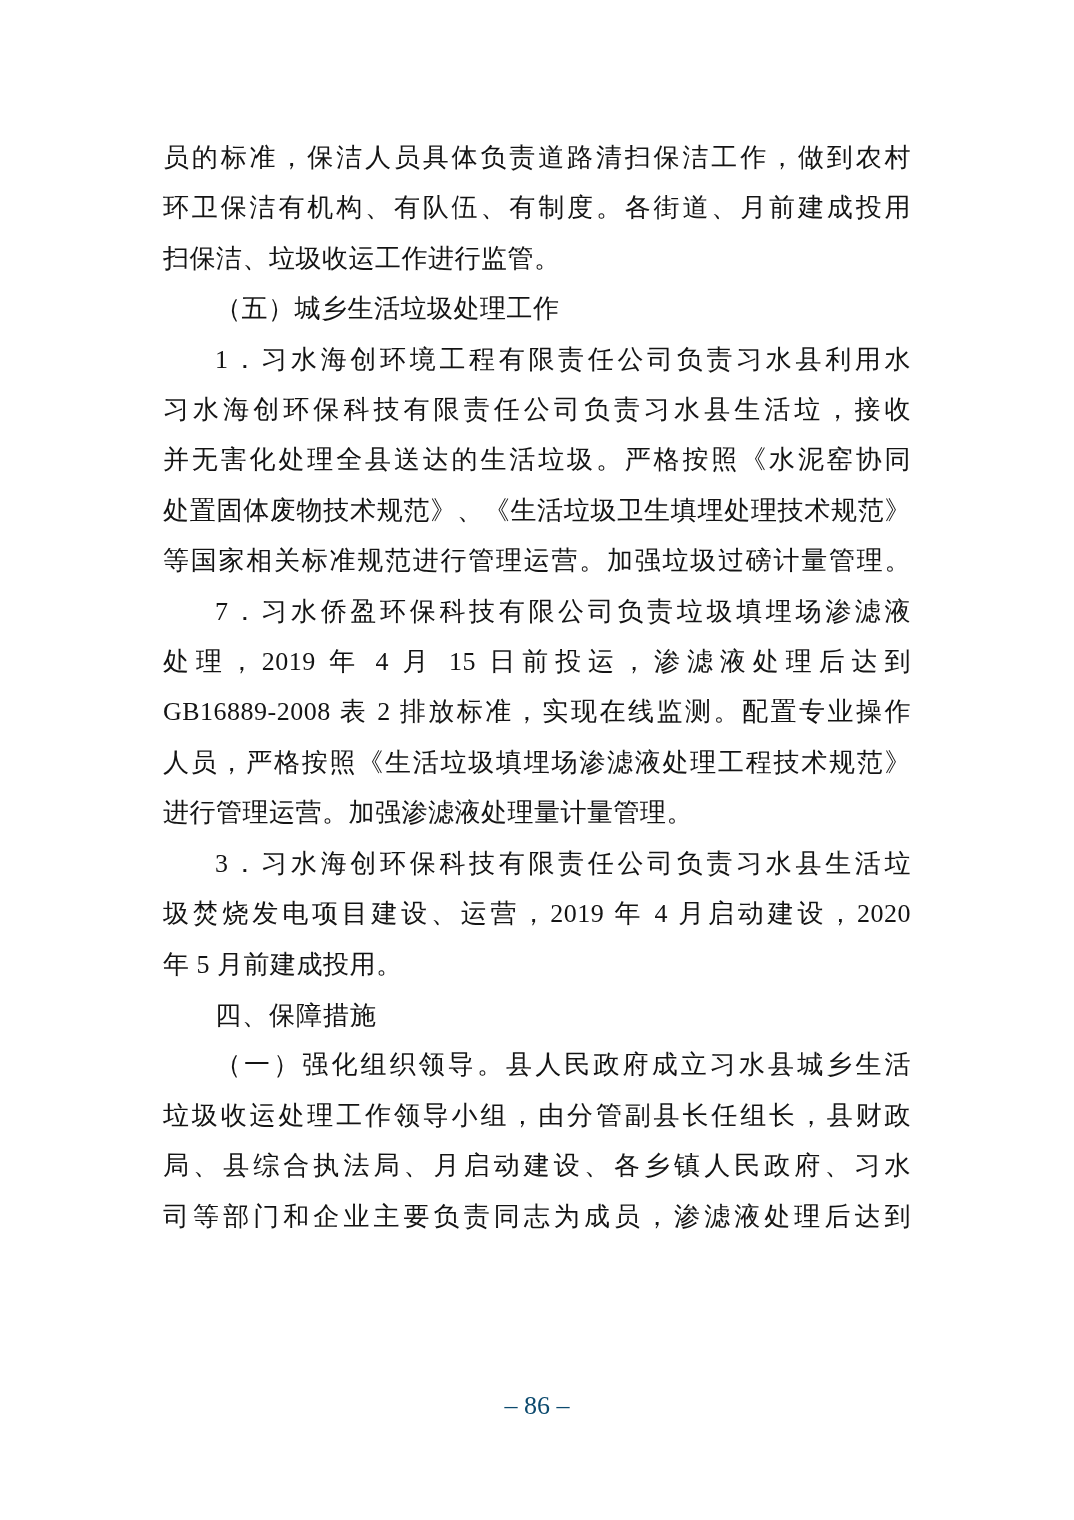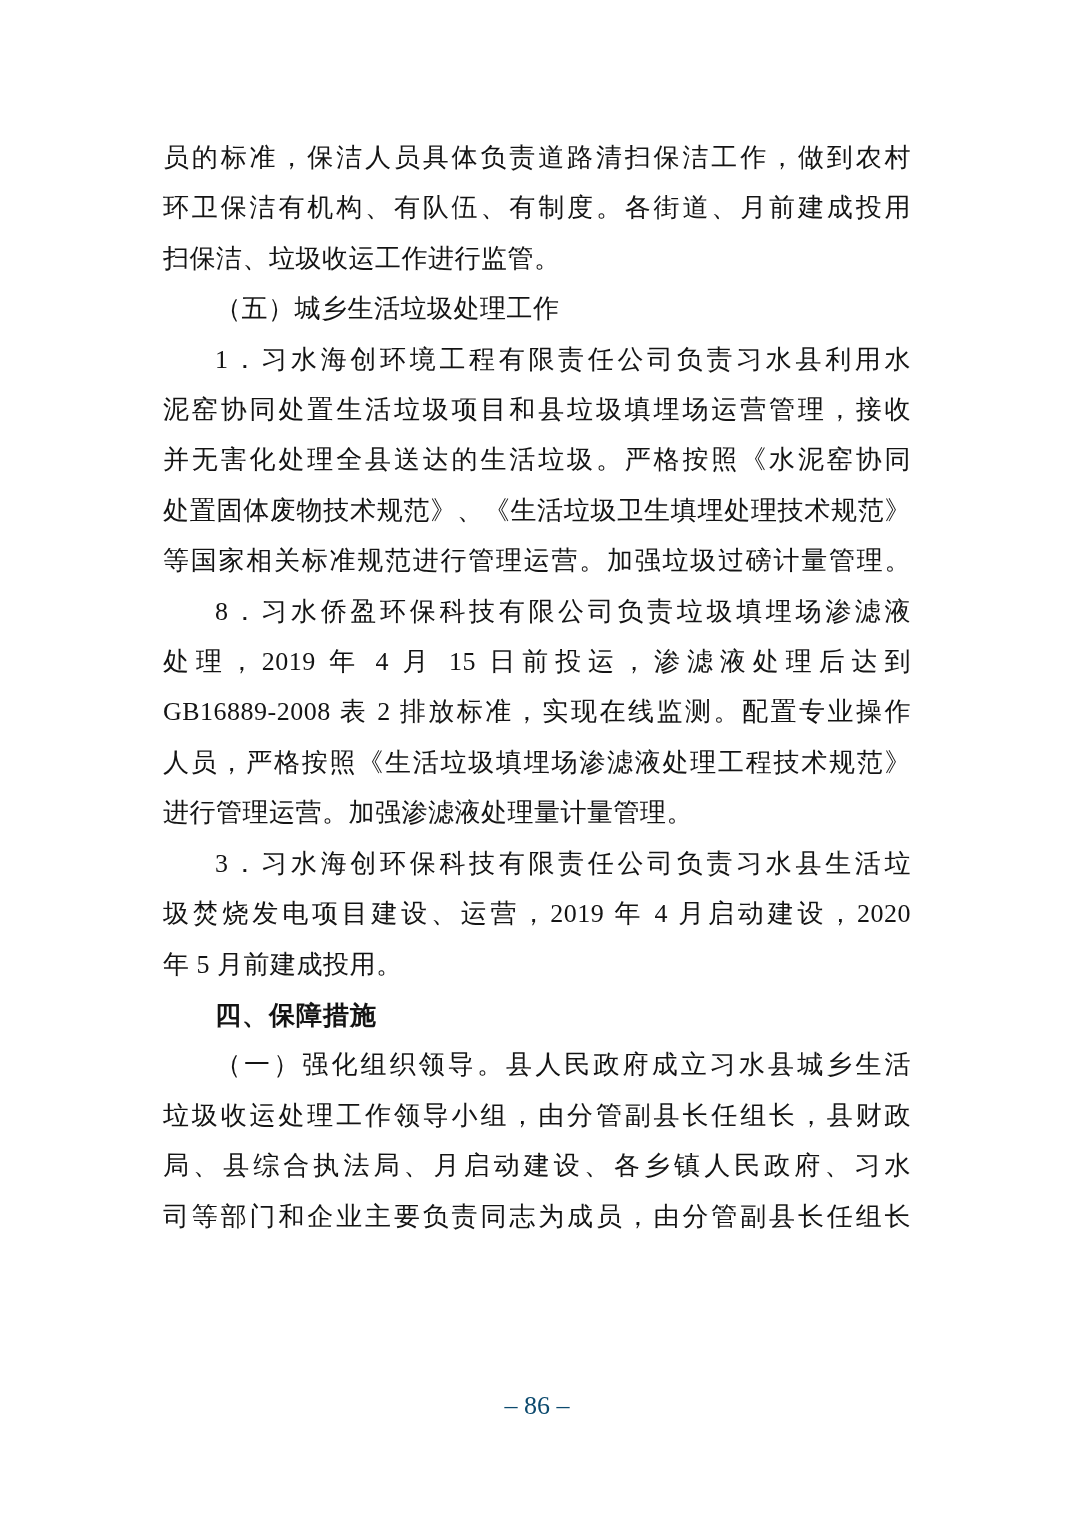--- a/index.html
+++ b/index.html
@@ -26,21 +26,21 @@
     text-align: justify;
     text-align-last: justify;
     letter-spacing: 0.5px;
   }
   .last {
     text-align: left;
     text-align-last: left;
   }
   .ind { text-indent: 2em; }
   .heading {
-    font-weight: 700;
+    font-weight: 400;
     font-family: "Liberation Sans", "DejaVu Sans", sans-serif;
     letter-spacing: 1px;
   }
   .page-number {
     position: absolute;
     top: 1386px;
     left: 0;
     width: 100%;
     text-align: center;
     font-size: 26px;
@@ -51,32 +51,32 @@
 </head>
 <body>
 
 <div class="page">
   <div class="content">
     <div class="line">员的标准，保洁人员具体负责道路清扫保洁工作，做到农村</div>
     <div class="line">环卫保洁有机构、有队伍、有制度。各街道、月前建成投用</div>
     <div class="line last">扫保洁、垃圾收运工作进行监管。</div>
     <div class="line ind last">（五）城乡生活垃圾处理工作</div>
     <div class="line ind">1．习水海创环境工程有限责任公司负责习水县利用水</div>
-    <div class="line">泥窑协同处置生活垃圾项目和县垃圾填埋场运营管理，接收</div>
+    <div class="line">习水海创环保科技有限责任公司负责习水县生活垃，接收</div>
     <div class="line">并无害化处理全县送达的生活垃圾。严格按照《水泥窑协同</div>
     <div class="line">处置固体废物技术规范》、《生活垃圾卫生填埋处理技术规范》</div>
     <div class="line">等国家相关标准规范进行管理运营。加强垃圾过磅计量管理。</div>
-    <div class="line ind">8．习水侨盈环保科技有限公司负责垃圾填埋场渗滤液</div>
+    <div class="line ind">7．习水侨盈环保科技有限公司负责垃圾填埋场渗滤液</div>
     <div class="line">处理，2019 年 4 月 15 日前投运，渗滤液处理后达到</div>
     <div class="line">GB16889-2008 表 2 排放标准，实现在线监测。配置专业操作</div>
     <div class="line">人员，严格按照《生活垃圾填埋场渗滤液处理工程技术规范》</div>
     <div class="line last">进行管理运营。加强渗滤液处理量计量管理。</div>
     <div class="line ind">3．习水海创环保科技有限责任公司负责习水县生活垃</div>
     <div class="line">圾焚烧发电项目建设、运营，2019 年 4 月启动建设，2020</div>
     <div class="line last">年 5 月前建成投用。</div>
     <div class="line ind last heading">四、保障措施</div>
     <div class="line ind">（一）强化组织领导。县人民政府成立习水县城乡生活</div>
     <div class="line">垃圾收运处理工作领导小组，由分管副县长任组长，县财政</div>
     <div class="line">局、县综合执法局、月启动建设、各乡镇人民政府、习水</div>
-    <div class="line">司等部门和企业主要负责同志为成员，由分管副县长任组长</div>
+    <div class="line">司等部门和企业主要负责同志为成员，渗滤液处理后达到</div>
   </div>
   <div class="page-number">– 86 –</div>
 </div>
 
 </body></html>

